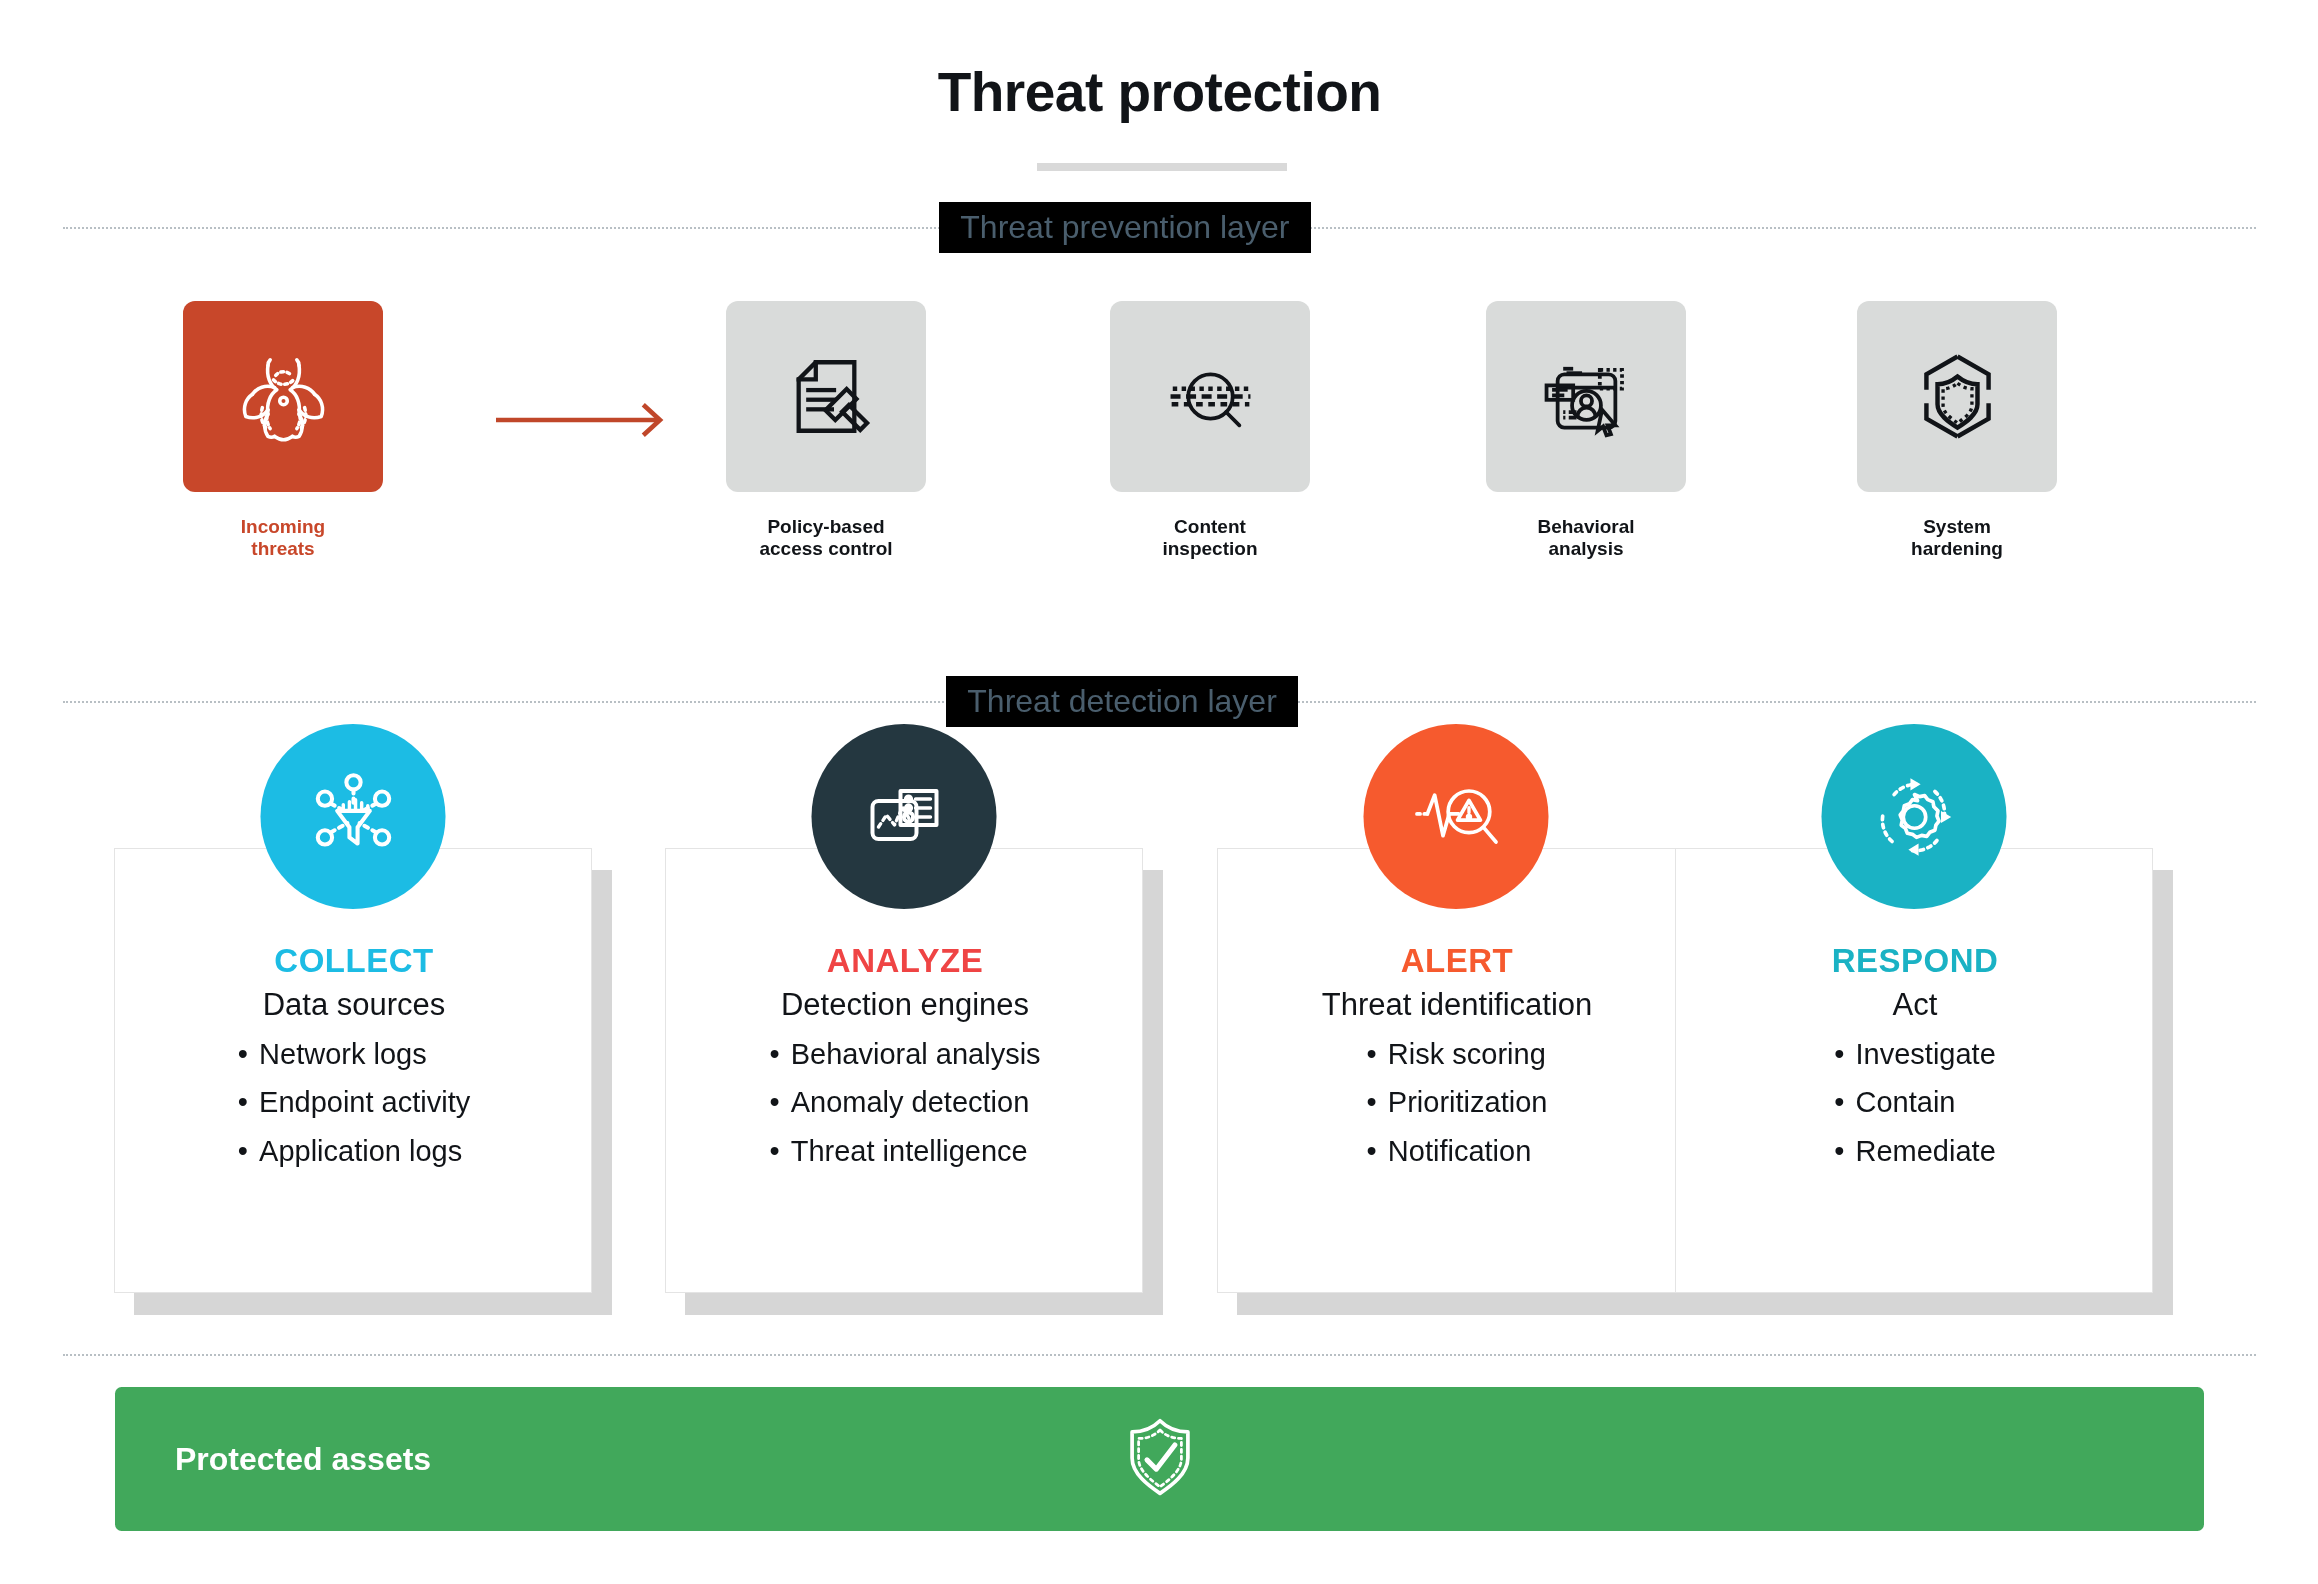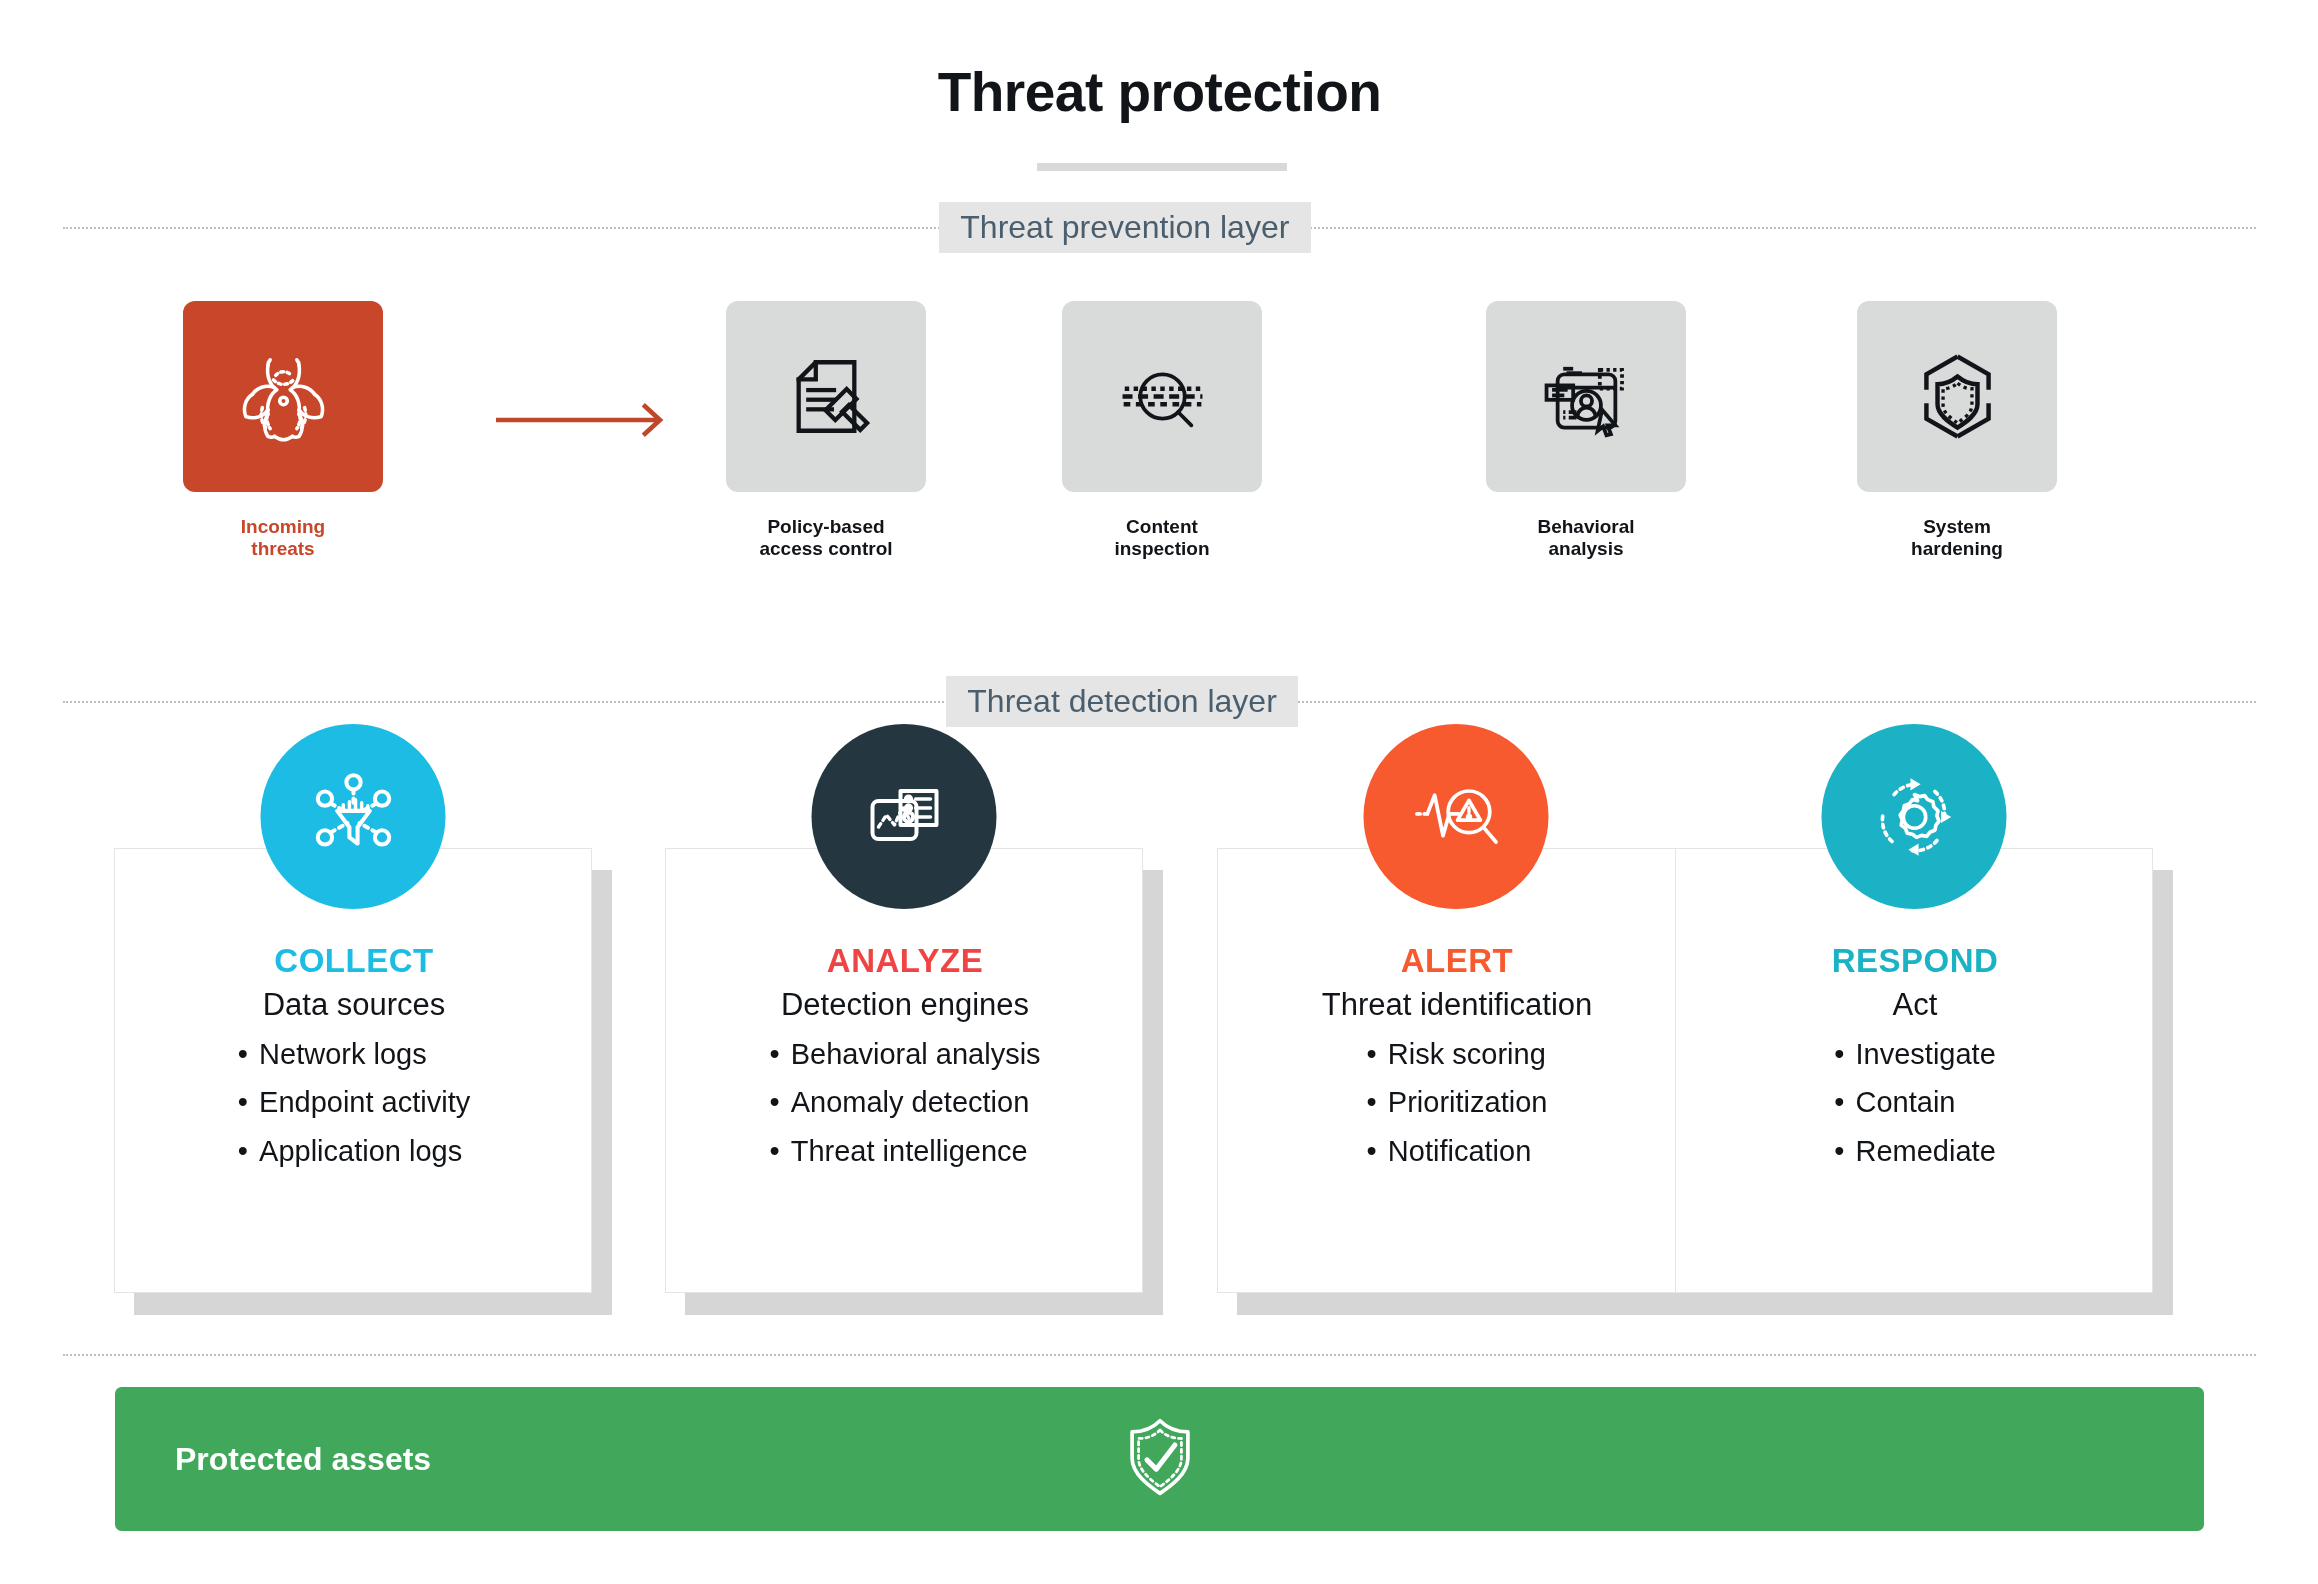--- a/index.html
+++ b/index.html
@@ -27,32 +27,32 @@
   .sep {
     position: absolute; left: 63px; width: 2193px; height: 0;
     border-top: 2.3px dotted #b8bfc4;
   }
   .sep-prevent { top: 227px; }
   .sep-detect  { top: 701px; }
   .sep-assets  { top: 1354px; }
 
   .layer-caption {
     position: absolute; height: 51px; line-height: 51px;
-    background: #e5e5e5; padding: 0 21.3px;
+    background: #000000; padding: 0 21.3px;
     font-size: 32px; color: #4a5e6d; white-space: nowrap;
   }
   .cap-prevent { top: 202px; left: 939px; }
   .cap-detect  { top: 676px; left: 946px; }
 
   
   .prev-row { position: absolute; left: 0; top: 301px; width: 2319px; height: 343px; }
   .prev-item { position: absolute; top: 0; width: 260px; text-align: center; }
   .prev-item.p0 { left: 153px; }
   .prev-item.p1 { left: 696px; }
-  .prev-item.p2 { left: 1032px; }
+  .prev-item.p2 { left: 1080px; }
   .prev-item.p3 { left: 1456px; }
   .prev-item.p4 { left: 1827px; }
 
   .tile {
     width: 200px; height: 191px; margin: 0 auto;
     border-radius: 12px; background: #d9dbda;
     display: flex; align-items: center; justify-content: center;
   }
   .tile.danger { background: #c8472a; }
   .tile svg { display: block; }

